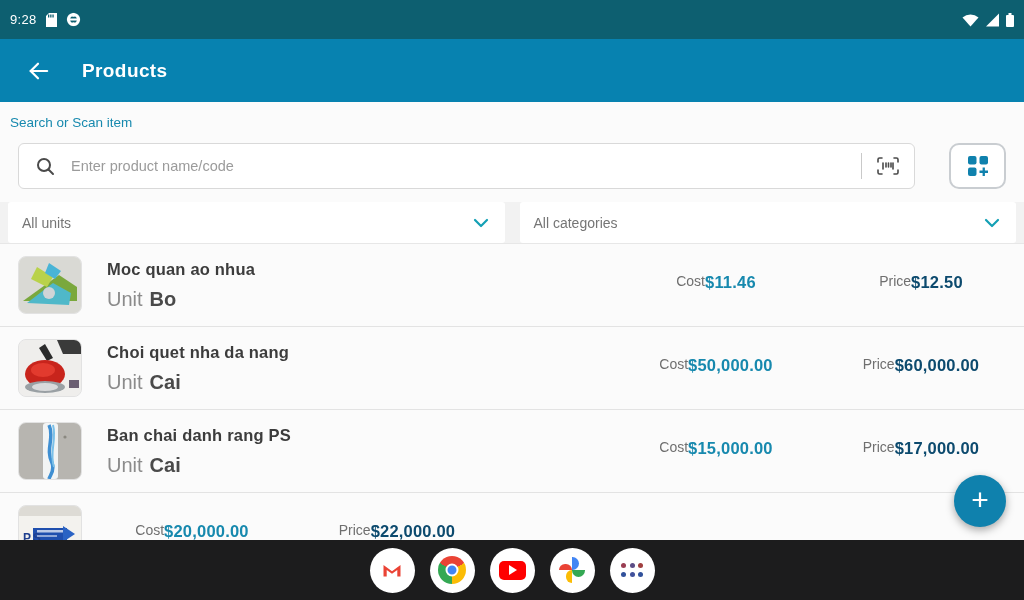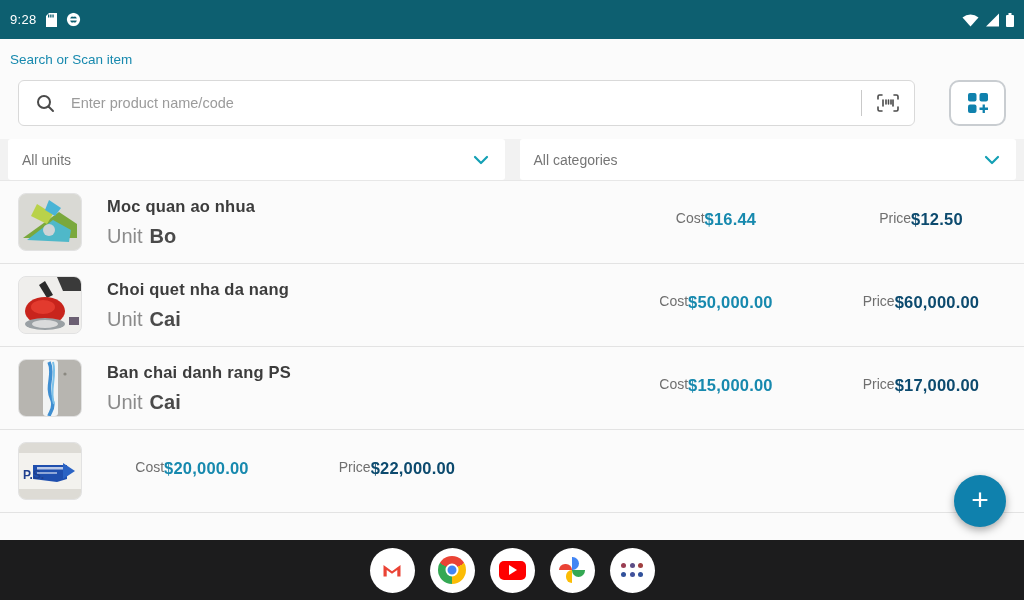--- a/index.html
+++ b/index.html
@@ -119,20 +119,31 @@
       </span>
       <span style="display:flex;">
         <svg width="8" height="14" viewBox="0 0 8 14">
             <rect x="2.5" y="0" width="3" height="2" fill="#fff"></rect>
             <rect x="0" y="2" width="8" height="12" rx="1" fill="#fff"></rect>
           </svg>
       </span>
     </div>
   </div>
 
+  <div class="app-bar">
+    <div class="back-btn">
+      <span style="display:flex;">
+        <svg width="24" height="22" viewBox="0 0 26 24" fill="none" stroke="#fff" stroke-width="2.4" stroke-linecap="round" stroke-linejoin="round">
+            <path d="M13 4 L5 12 L13 20"></path>
+            <path d="M5 12 H23"></path>
+          </svg>
+      </span>
+    </div>
+    <div class="app-title">Products</div>
+  </div>
 
   <div class="search-label">Search or Scan item</div>
 
   <div class="search-row">
     <div class="search-box">
       <span class="mag">
         <svg width="19" height="19" viewBox="0 0 19 19" fill="none" stroke="#4a4a4a" stroke-width="2">
             <circle cx="8" cy="8" r="6"></circle>
             <path d="M12.5 12.5 L17 17" stroke-linecap="round"></path>
           </svg>
@@ -201,21 +212,21 @@
       </div>
       <div class="row-info">
         <div class="prod-name">Moc quan ao nhua</div>
         <div class="unit-line">
           <span class="unit-label">Unit</span><span class="unit-value">Bo</span>
         </div>
       </div>
       <div class="num-col col-cost">
         <div class="num-block">
           <span class="num-label">Cost</span>
-          <span class="num-value cost-value">$16.44</span>
+          <span class="num-value cost-value">$11.46</span>
         </div>
       </div>
       <div class="num-col col-price">
         <div class="num-block">
           <span class="num-label">Price</span>
           <span class="num-value price-value">$12.50</span>
         </div>
       </div>
     </div>
 

